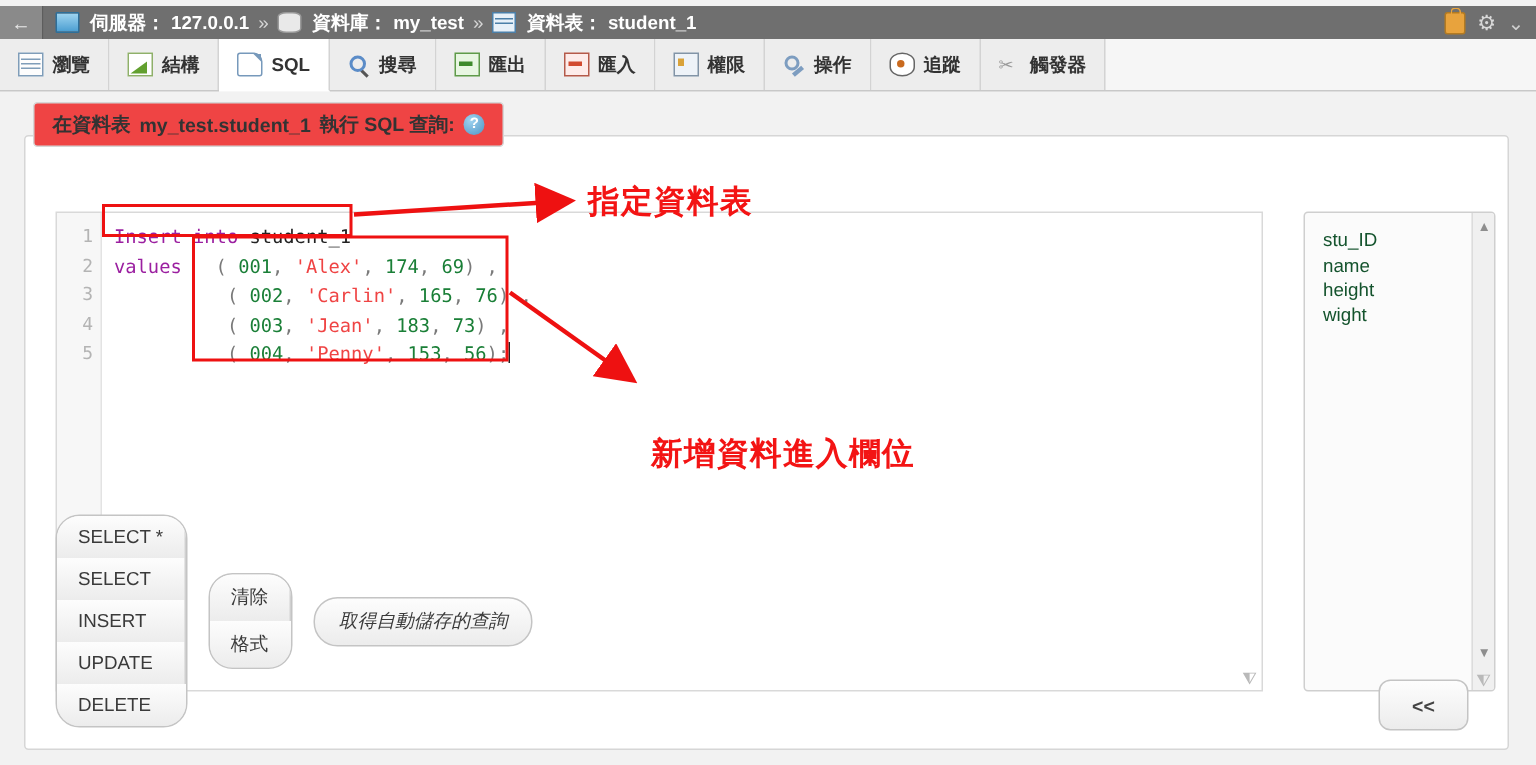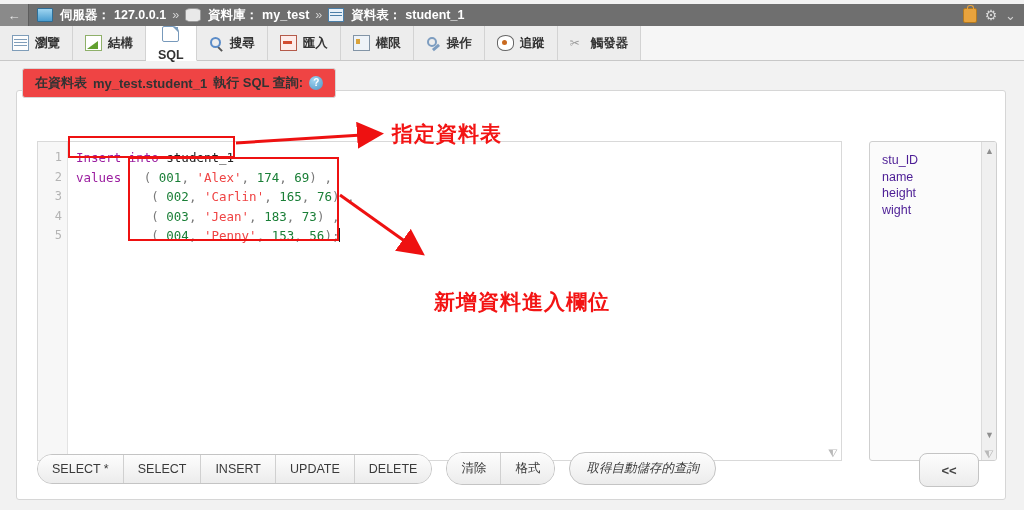--- a/index.html
+++ b/index.html
@@ -139,21 +139,20 @@
     color: #333333;
     background: #ededed;
     border-right: 1px solid #d3d3d3;
     cursor: pointer;
     white-space: nowrap;
   }
   .tab.active {
     background: #ffffff;
     border-bottom: 1px solid #ffffff;
     margin-bottom: -1px;
-    flex-direction: column;
   }
   .tab-ico {
     width: 15px; height: 14px;
     display: inline-block;
     position: relative;
     flex: none;
   }
   .ti-browse { background:#fdfdfd; border:1px solid #7f9db9; }
   .ti-browse::after{content:"";position:absolute;left:1px;top:3px;right:1px;height:1px;background:#7f9db9;box-shadow:0 3px 0 #7f9db9,0 6px 0 #7f9db9;}
   .ti-struct { background:#ffffff; border:1px solid #8fb06a; }
@@ -289,21 +288,21 @@
     width: 128px; height: 320px;
     background: #fbfbfb;
     border: 1px solid #cfcfcf;
     border-radius: 3px;
     box-sizing: border-box;
     overflow: hidden;
   }
   .collist-inner {
     padding: 10px 0 0 12px;
     font-size: 12.5px;
-    color: #4c1d95;
+    color: #14532d;
     line-height: 16.5px;
   }
   .collist-scroll {
     position: absolute;
     right: 0; top: 0;
     width: 15px; height: 100%;
     background: #f0f0f0;
     border-left: 1px solid #dcdcdc;
     box-sizing: border-box;
   }
@@ -324,20 +323,21 @@
     display: flex;
     align-items: center;
     gap: 14px;
   }
   .btngroup {
     display: flex;
     border: 1px solid #c4c4c4;
     border-radius: 16px;
     overflow: hidden;
     background: linear-gradient(#fdfdfd, #ebebeb);
+    flex-direction: column;
   }
   .btngroup .btn {
     padding: 7px 14px;
     font-size: 12.5px;
     color: #3a3a3a;
     border-right: 1px solid #d0d0d0;
     background: linear-gradient(#fdfdfd, #ececec);
     cursor: pointer;
     white-space: nowrap;
   }
@@ -430,20 +430,24 @@
     </div>
     <div class="tab active">
       <span class="tab-ico ti-sql"></span>
       <span>SQL</span>
     </div>
     <div class="tab">
       <span class="tab-ico ti-search"></span>
       <span>搜尋</span>
     </div>
     <div class="tab">
+      <span class="tab-ico ti-export"></span>
+      <span>匯出</span>
+    </div>
+    <div class="tab">
       <span class="tab-ico ti-import"></span>
       <span>匯入</span>
     </div>
     <div class="tab">
       <span class="tab-ico ti-priv"></span>
       <span>權限</span>
     </div>
     <div class="tab">
       <span class="tab-ico ti-ops"></span>
       <span>操作</span>

